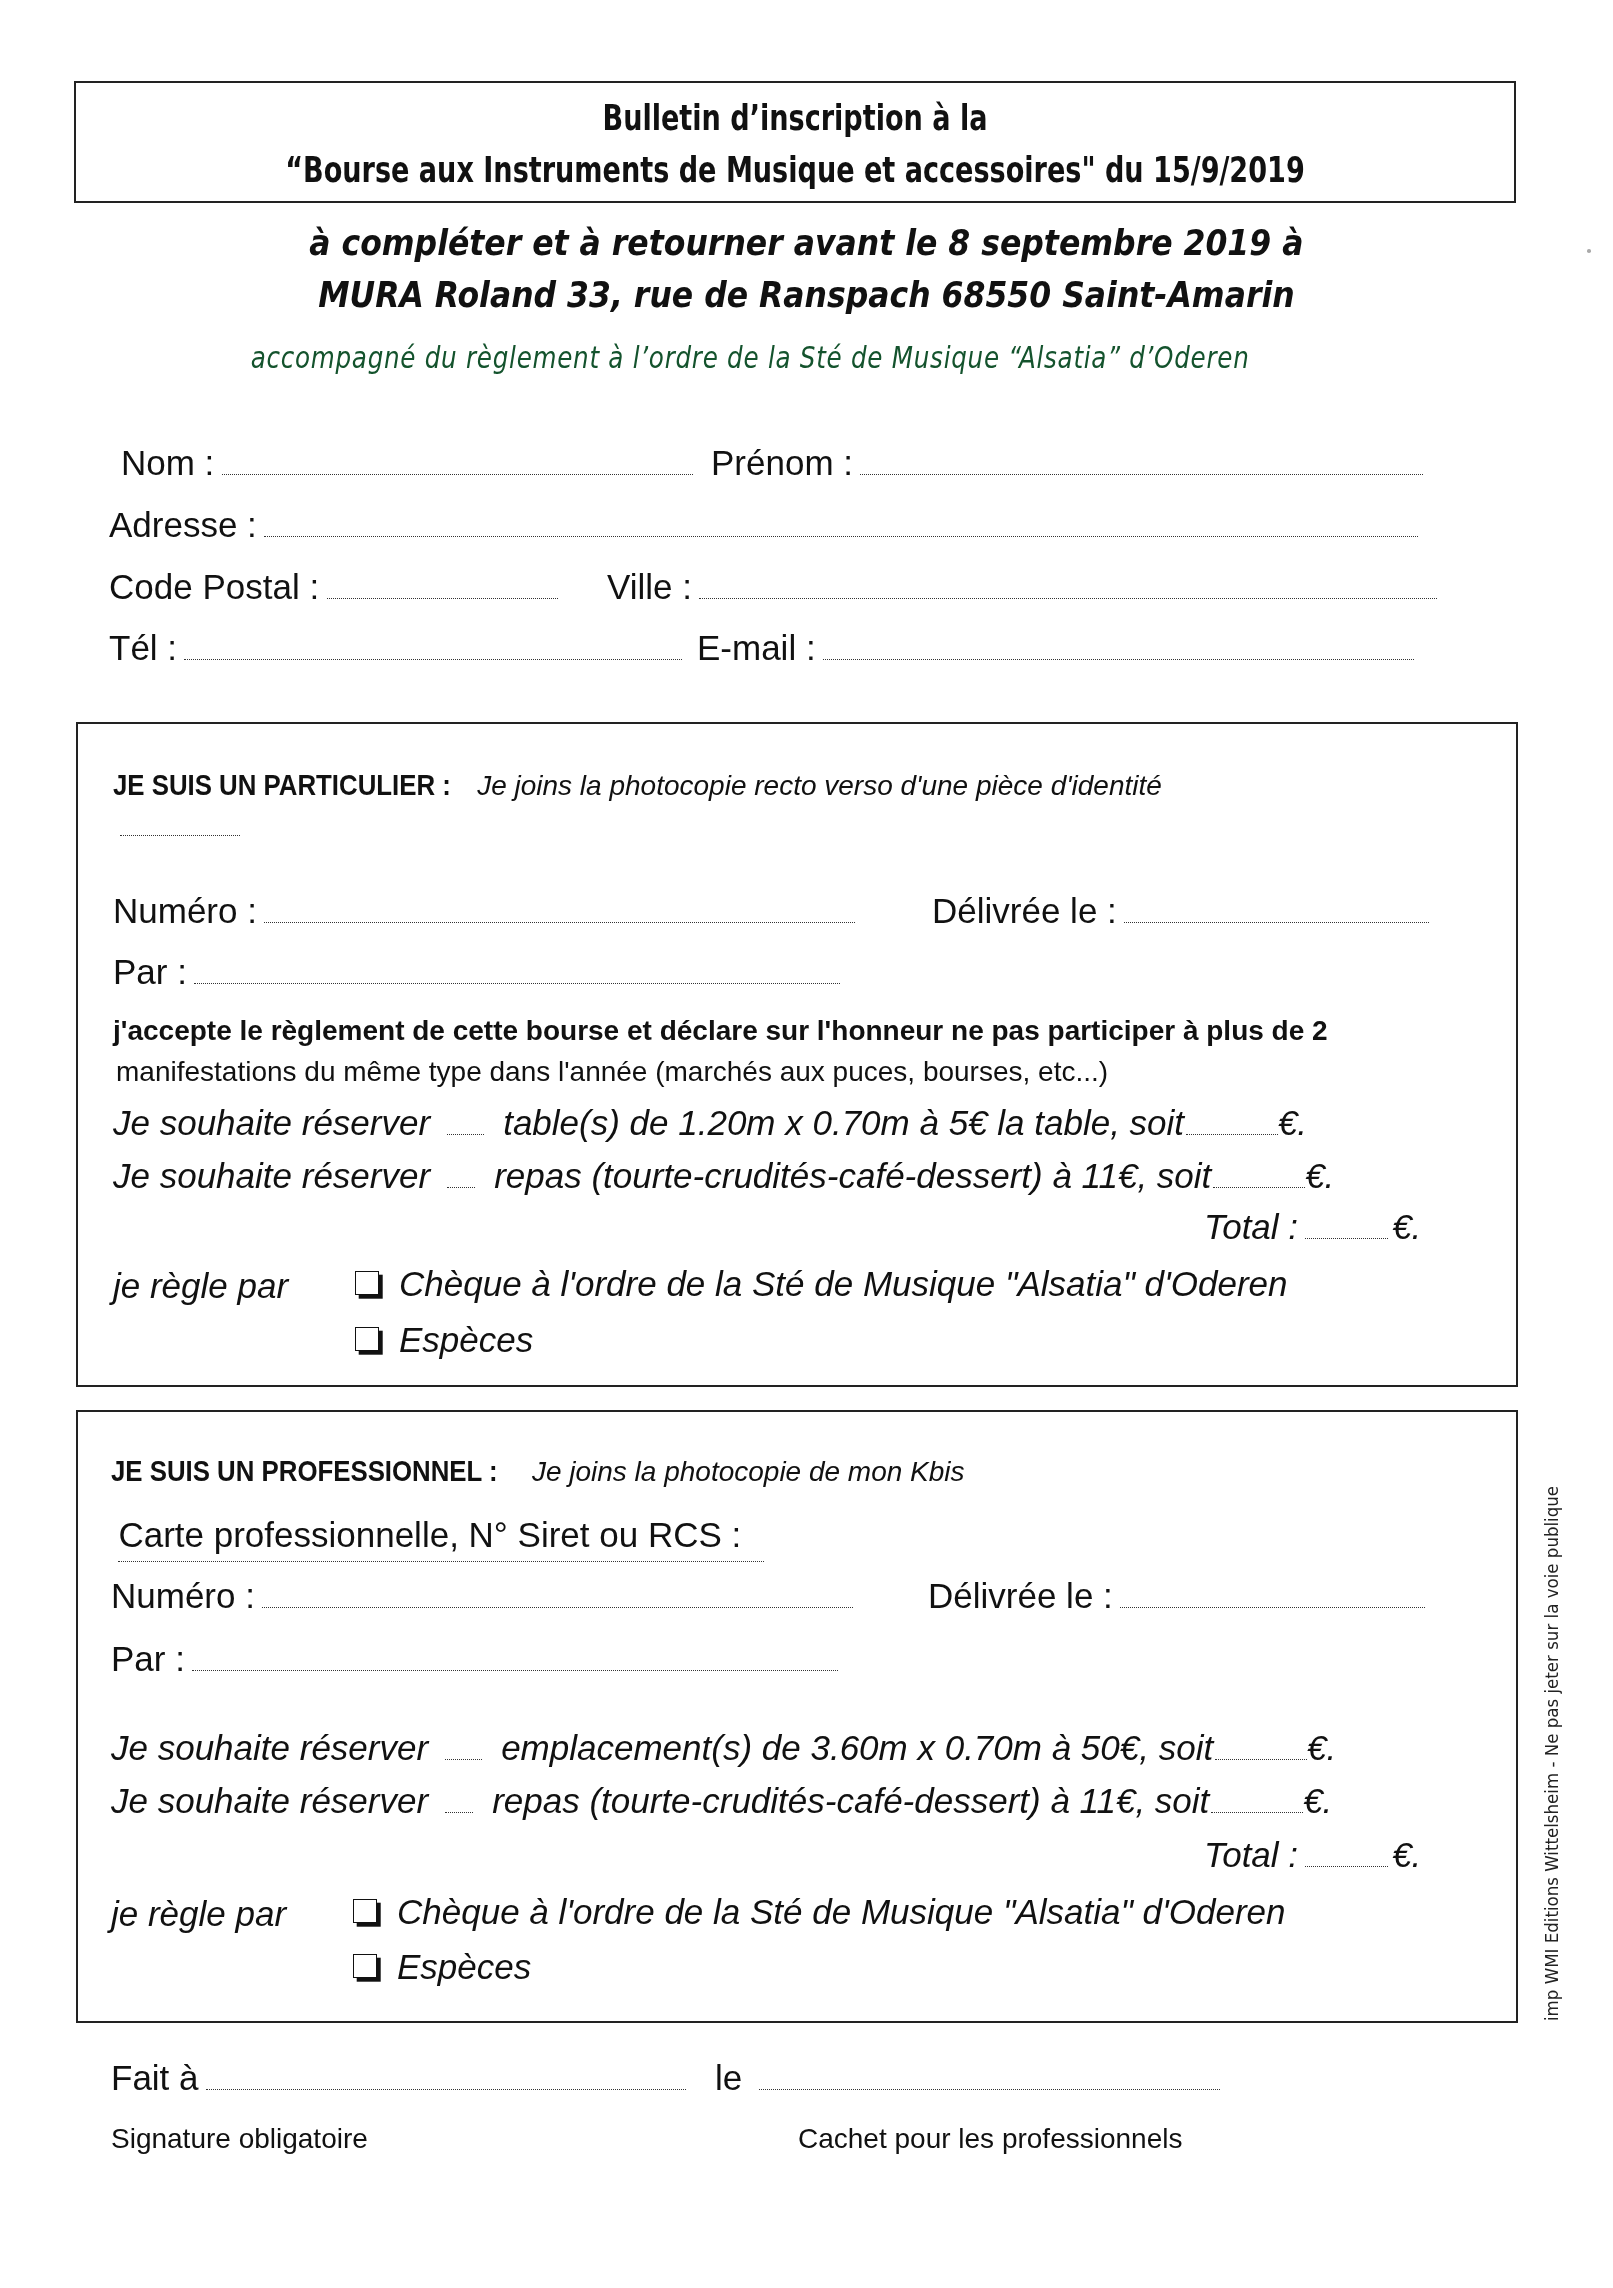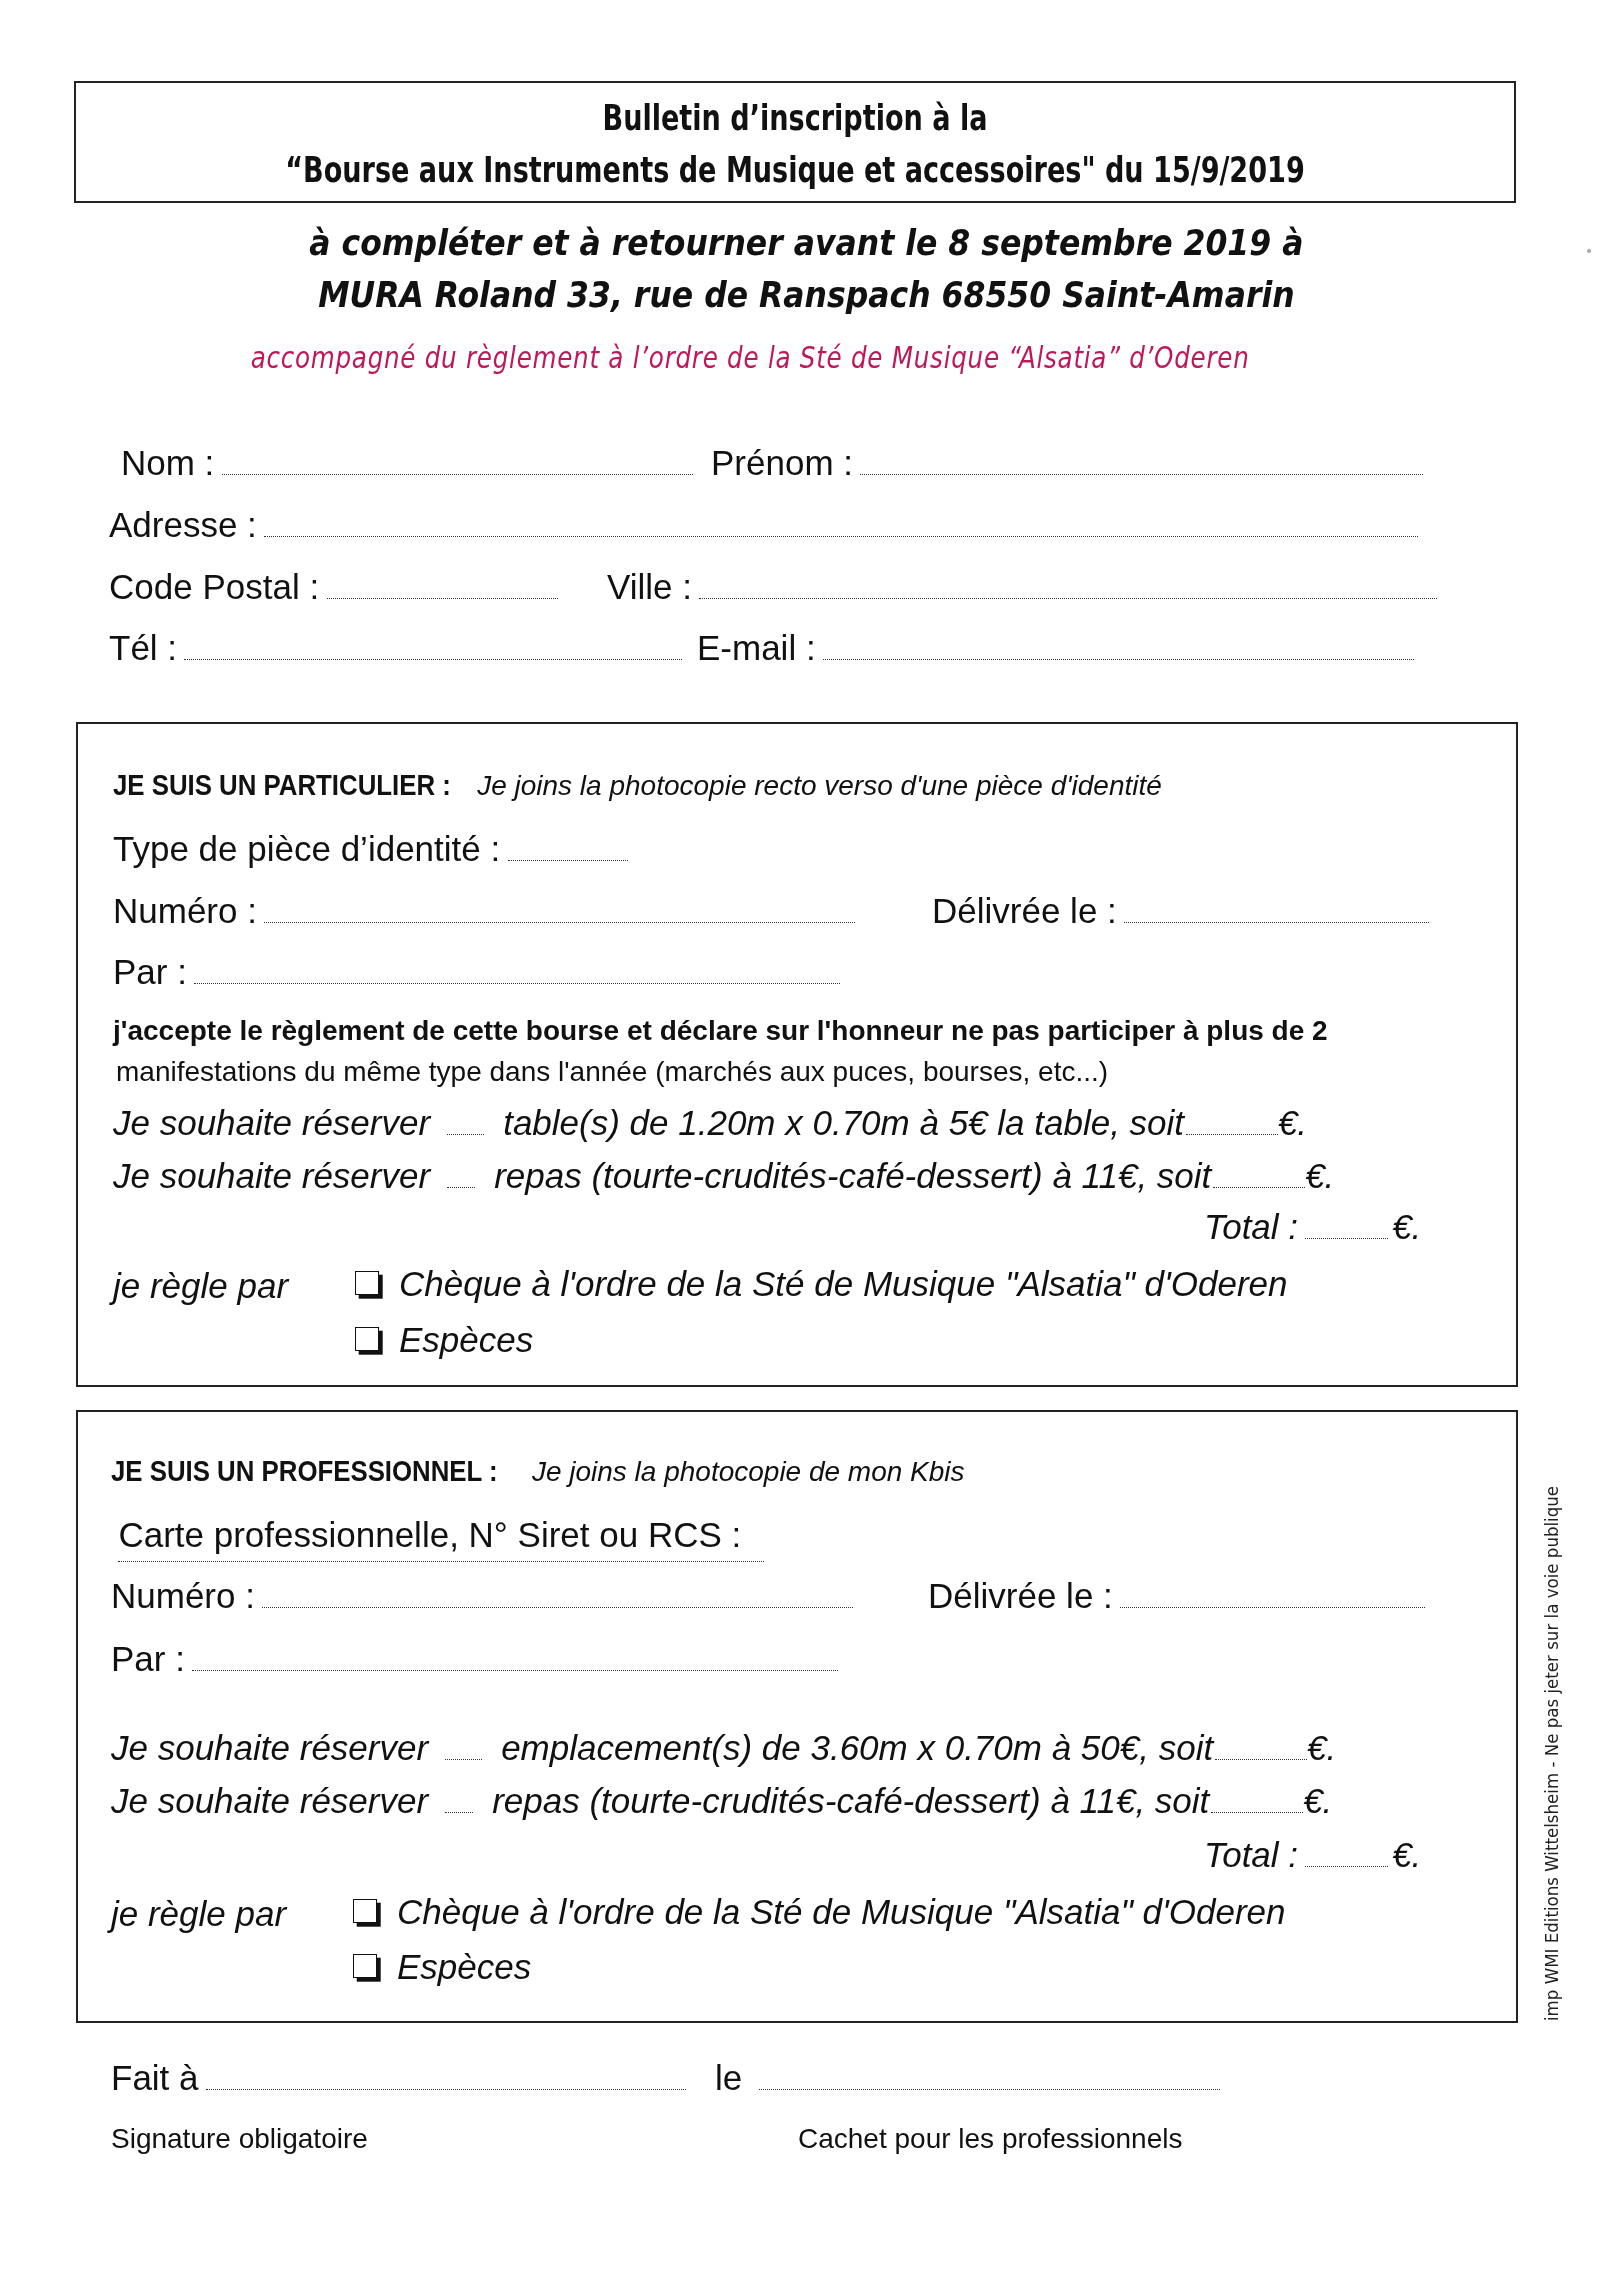--- a/index.html
+++ b/index.html
@@ -4,21 +4,21 @@
 <style>
   html, body { margin:0; padding:0; background:#fff; }
   body { width:1613px; height:2289px; position:relative; overflow:hidden; color:#111;
          font-family:"Liberation Sans", sans-serif; }
   .abs { position:absolute; }
   .title-box { left:74px; top:81px; width:1442px; height:122px; border:2.8px solid #222; box-sizing:border-box;
                text-align:center; font-family:"DejaVu Sans Condensed","DejaVu Sans", sans-serif; font-weight:bold; font-size:35px; line-height:52px; padding-top:9.2px; }
   .title-box div { transform:scaleX(0.86); }
   .subtitle { left:0; width:1613px; text-align:center; font-family:"DejaVu Sans", sans-serif; font-weight:bold; font-style:italic; font-size:35px; }
   .subtitle span { display:inline-block; transform:scaleX(0.9); }
-  .cursive { left:0; width:1501px; text-align:center; font-family:"DejaVu Sans", sans-serif; font-size:30px; font-weight:200; letter-spacing:0.9px; color:#be185d; }
+  .cursive { left:0; width:1501px; text-align:center; font-family:"DejaVu Sans", sans-serif; font-size:30px; font-weight:200; letter-spacing:0.9px; color:#14532d; }
   .cursive span { display:inline-block; transform:scaleX(0.82); font-style:italic; }
   .field { font-size:35px; white-space:nowrap; display:flex; align-items:baseline; }
   .dots { display:inline-block; border-bottom:1.8px dotted #333; height:5.5px; margin-left:7.4px; }
   .box { left:76px; width:1442px; border:2.8px solid #222; box-sizing:border-box; }
   .hdr { font-size:30px; white-space:nowrap; }
   .hdr b { font-weight:bold; display:inline-block; transform:scaleX(0.86); transform-origin:left; margin-right:-37px; }
   .hdr i { font-size:28px; }
   .ital { font-style:italic; font-size:35px; white-space:nowrap; }
   .small { font-size:28px; white-space:nowrap; }
   .cb { display:inline-block; width:22px; height:22px; border:1.8px solid #111; box-shadow:3.7px 3.7px 0 #111; margin-right:20px; vertical-align:middle; position:relative; top:-3.7px; }
@@ -64,21 +64,20 @@
 <div class="abs field" style="left:697px; top:628px;">
   <span>E-mail :</span>
   <span class="dots" style="width:591px;"></span>
 </div>
 
 <div class="abs box" style="top:722px; height:665px;"></div>
 <div class="abs hdr" style="left:113px; top:768px;">
   <b>JE SUIS UN PARTICULIER :</b> <i>Je joins la photocopie recto verso d'une pièce d'identité</i>
 </div>
 <div class="abs field" style="left:113px; top:829px;">
-  <span>Type de pièce d’identité :</span>
   <span class="dots" style="width:120px;"></span>
 </div>
 <div class="abs field" style="left:113px; top:891px;">
   <span>Numéro :</span>
   <span class="dots" style="width:591px;"></span>
 </div>
 <div class="abs field" style="left:932px; top:891px;">
   <span>Délivrée le :</span>
   <span class="dots" style="width:305px;"></span>
 </div>

